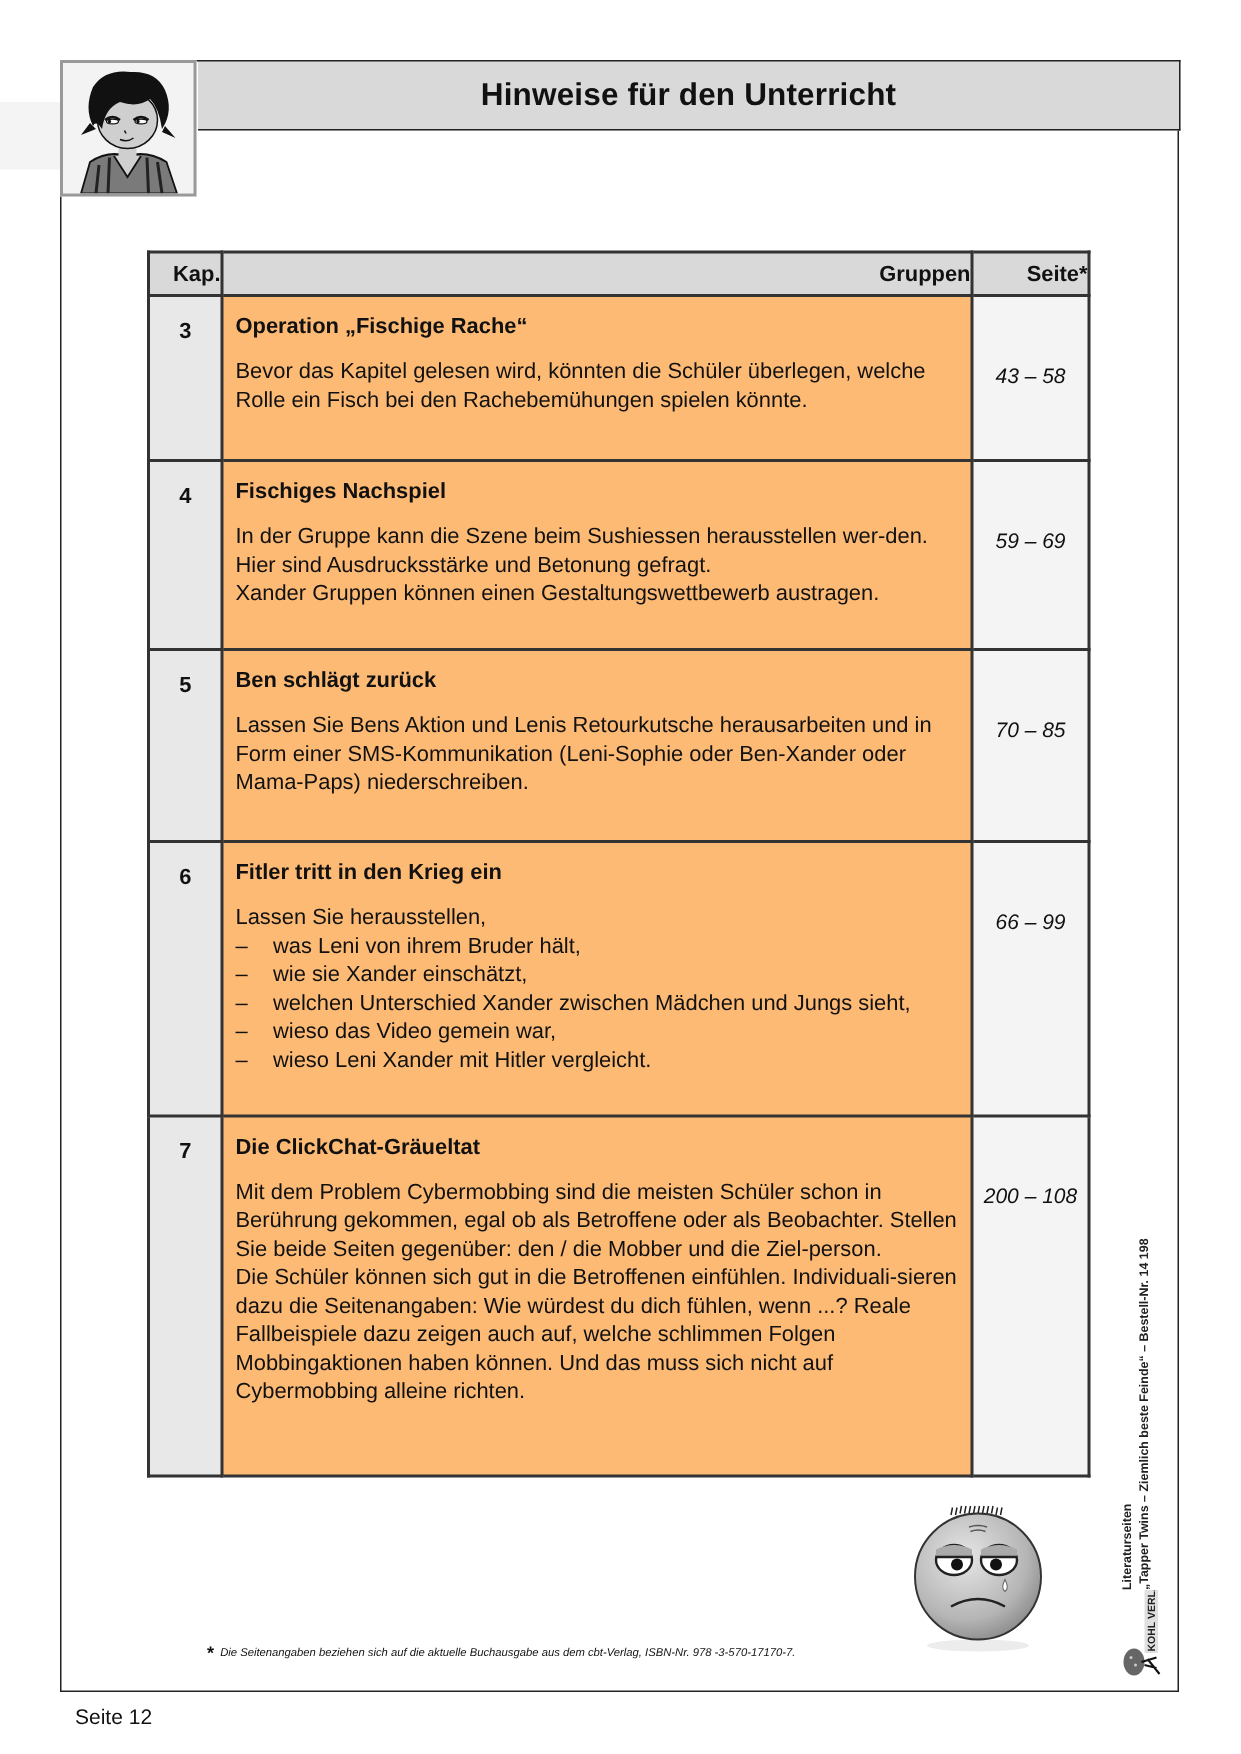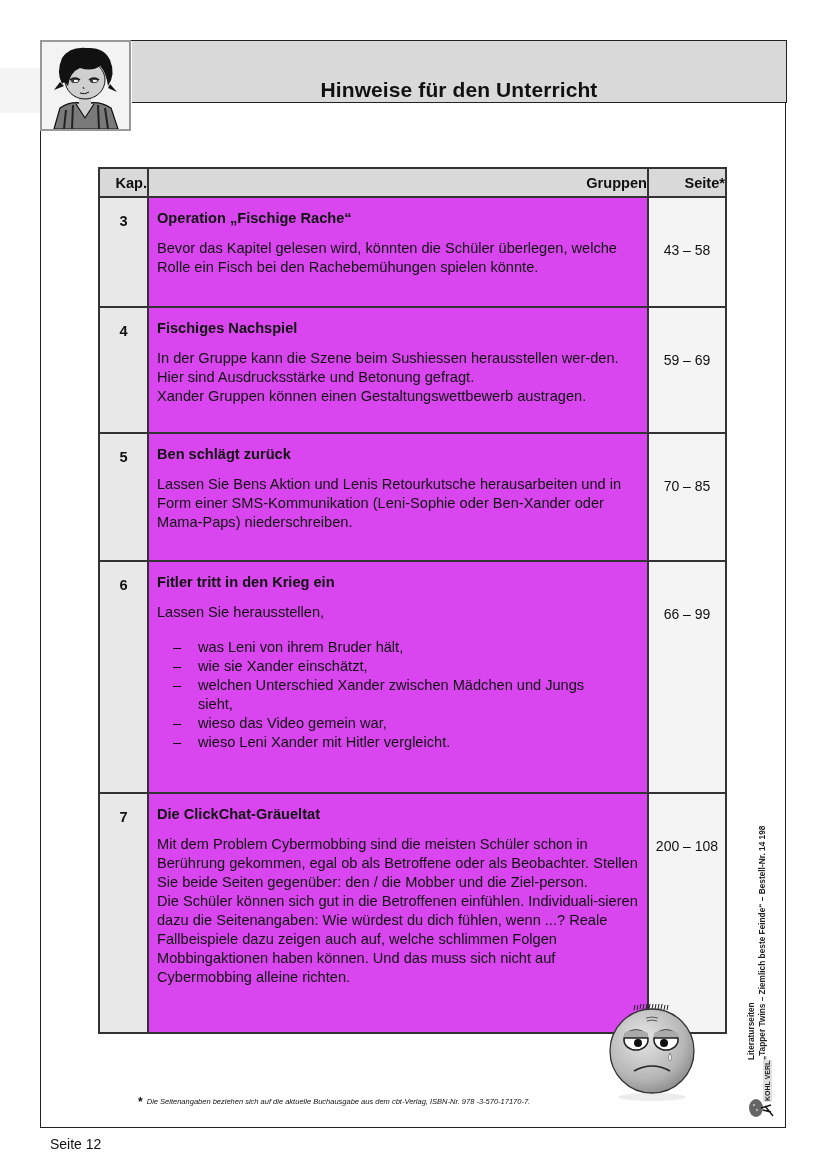--- a/index.html
+++ b/index.html
@@ -3,34 +3,34 @@
 <meta charset="utf-8">
 <style>
   html, body { margin: 0; padding: 0; background: #ffffff; }
   body { width: 827px; height: 1169px; position: relative; overflow: hidden; font-family: "Liberation Sans", sans-serif; color: #111; }
 
   .page-frame { position: absolute; left: 40px; top: 40px; width: 746px; height: 1088px; border: 1.5px solid #222; box-sizing: border-box; }
   .ghost-block { position: absolute; left: 0; top: 68px; width: 40px; height: 45px; background: #f4f4f4; }
 
   .avatar { position: absolute; left: 40px; top: 40px; width: 91px; height: 91px; border: 2px solid #999; box-sizing: border-box; background: #f2f2f2; overflow: hidden; }
 
-  .title-bar { position: absolute; left: 132px; top: 40px; width: 655px; height: 63px; background: #d9d9d9; border-top: 1.5px solid #222; border-right: 1.5px solid #222; border-bottom: 1.5px solid #222; box-sizing: border-box; display: flex; align-items: flex-end; justify-content: center; }
+  .title-bar { position: absolute; left: 132px; top: 40px; width: 655px; height: 47px; background: #d9d9d9; border-top: 1.5px solid #222; border-right: 1.5px solid #222; border-bottom: 1.5px solid #222; box-sizing: border-box; display: flex; align-items: center; justify-content: center; }
   .title-bar h1 { margin: 0; font-size: 21px; font-weight: bold; color: #111; letter-spacing: 0.1px; }
 
   table.hints { position: absolute; left: 98px; top: 167px; width: 629px; border-collapse: collapse; font-size: 14.6px; }
   table.hints th, table.hints td { border: 2px solid #333; padding: 0; }
   table.hints th { background: #d9d9d9; font-weight: bold; font-size: 14.6px; height: 27px; text-align: right; }
   th.col-kap { width: 47px; }
   th.col-seite { width: 76px; }
   td.kap { background: #e8e8e8; text-align: center; vertical-align: top; font-weight: bold; padding-top: 15px !important; }
-  td.hint { background: #d946ef; vertical-align: top; padding: 11px 8px 24px 8px !important; line-height: 19px; }
-  td.seite { background: #f4f4f4; text-align: center; vertical-align: top; padding-top: 44px !important; font-size: 14px; }
+  td.hint { background: #fdba74; vertical-align: top; padding: 11px 8px 24px 8px !important; line-height: 19px; }
+  td.seite { background: #f4f4f4; text-align: center; vertical-align: top; font-style: italic; padding-top: 44px !important; font-size: 14px; }
   .hint-title { font-weight: bold; margin-bottom: 11px; }
   .hint-body p { margin: 0; }
-  .hint-body ul { list-style: none; margin: 16px; padding: 0; }
+  .hint-body ul { list-style: none; margin: 0; padding: 0; }
   .hint-body li { padding-left: 25px; position: relative; }
   .hint-body li::before { content: "–"; position: absolute; left: 0; }
 
   .sad-face { position: absolute; left: 604px; top: 1003px; width: 96px; height: 100px; }
   .footnote { position: absolute; left: 138px; top: 1093px; font-size: 7.5px; font-style: italic; color: #111; }
   .footnote .star { font-size: 12px; font-style: normal; font-weight: bold; position: relative; top: 2px; margin-right: 2px; }
 
   .side-text { position: absolute; left: 746px; top: 1100px; width: 330px; transform-origin: 0 0; transform: rotate(-90deg); font-size: 8.3px; line-height: 11px; color: #222; font-weight: bold; }
   .side-text .line1 { padding-left: 40px; }
   .side-text .line2 { padding-left: 40px; }

